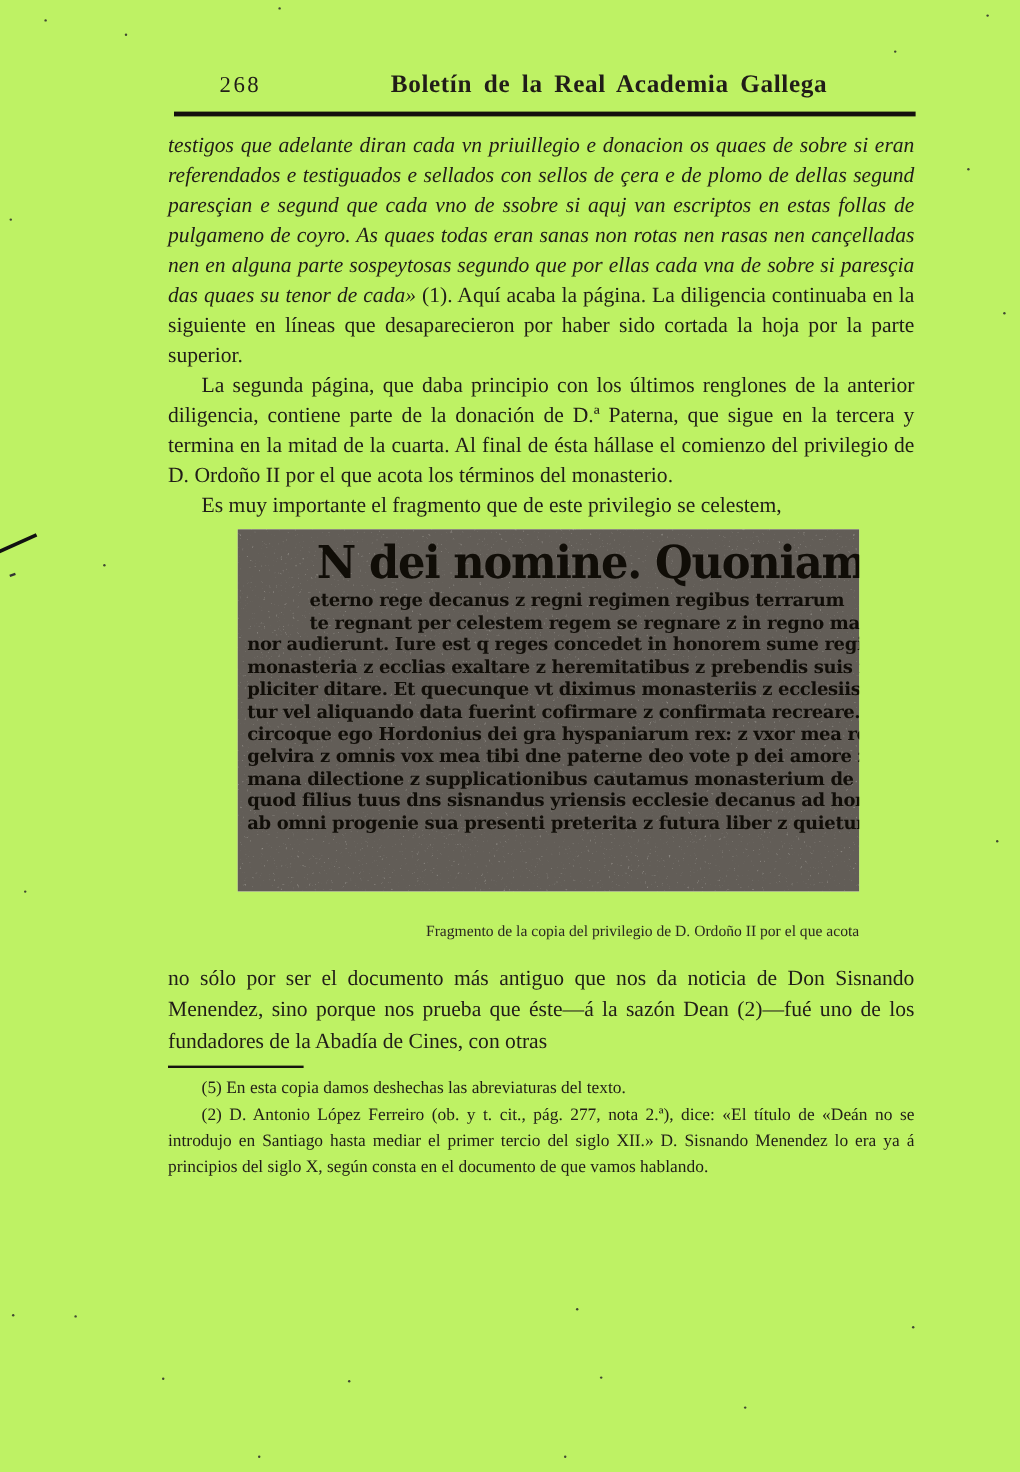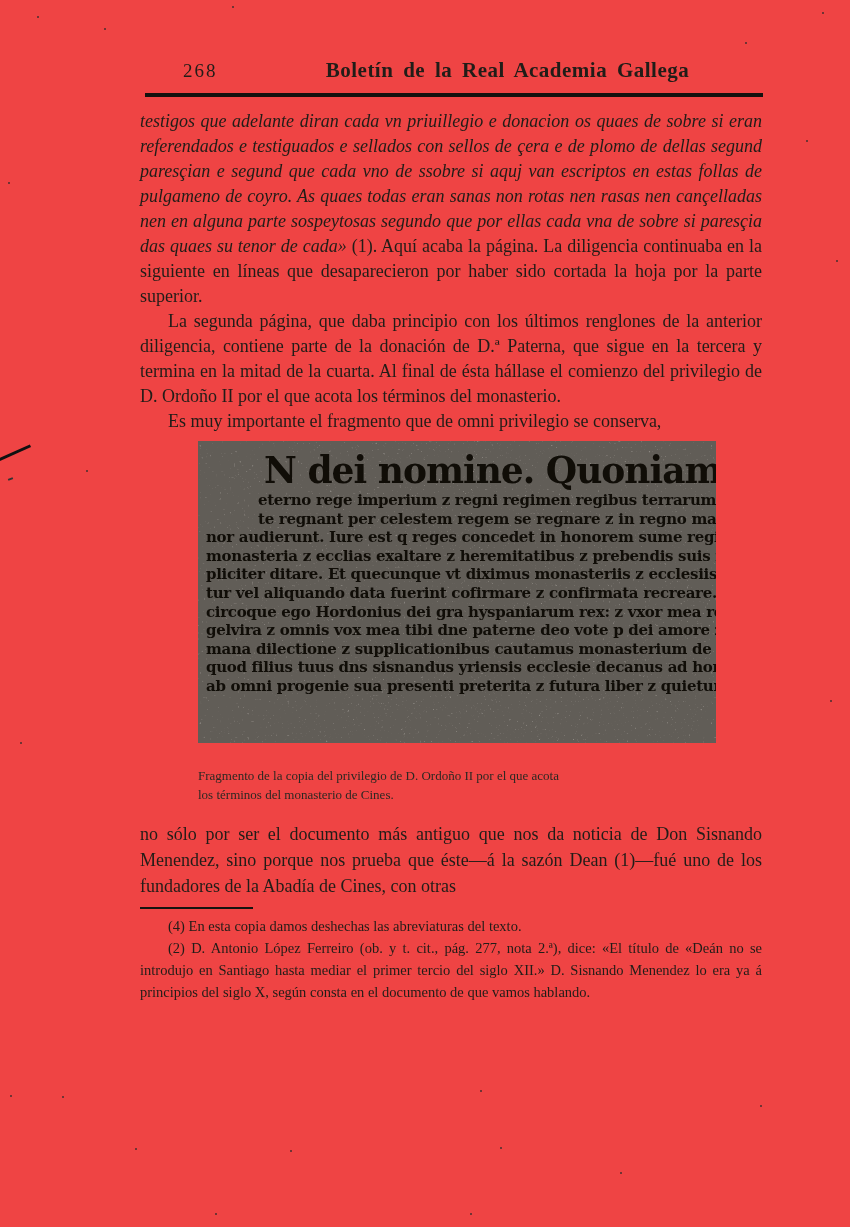--- a/index.html
+++ b/index.html
@@ -1,18 +1,18 @@
 <!DOCTYPE html>
 <html><head>
 <meta charset="utf-8">
 <style>
   html,body { margin:0; padding:0; background:#ffffff; }
   .page {
     position:relative; width:850px; height:1227px; overflow:hidden;
-    background:#ef4444; color:#211d18;
+    background:#bef264; color:#211d18;
     font-family:"Liberation Serif","DejaVu Serif",serif;
   }
   
   .header-row { position:absolute; top:58px; left:140px; width:625px; display:flex; align-items:baseline; }
   .pagenum { width:110px; padding-left:43px; box-sizing:border-box; font-size:19px; letter-spacing:2px; }
   .journal-title { flex:1; text-align:center; font-size:21px; font-weight:bold; letter-spacing:0.5px; word-spacing:4px; white-space:nowrap; }
   .header-rule { position:absolute; top:93px; left:145px; width:618px; height:4px; background:#14110e; }
   
   .textblock {
     position:absolute; left:140px; top:109px; width:622px;
@@ -30,21 +30,21 @@
   .ms-headline {
     margin-left:58px; font-family:"DejaVu Serif",serif; font-weight:bold;
     font-size:36px; line-height:46px; letter-spacing:-1px; white-space:nowrap;
     transform:scaleY(1.05); transform-origin:left top;
   }
   .ms-line {
     font-family:"DejaVu Serif",serif; font-weight:bold; font-size:15px;
     line-height:18.6px; letter-spacing:-0.3px; white-space:nowrap;
   }
   .ms-line.ind { margin-left:52px; }
-  figcaption { margin-top:23px; text-align:left; font-size:13px; line-height:19px; color:#2c2822; }
+  figcaption { margin-top:23px; text-align:right; font-size:13px; line-height:19px; color:#2c2822; }
   
   .fn-rule { margin-top:8px; width:113px; height:2px; background:#17140f; }
   .footnotes { margin-top:6px; font-size:14.5px; line-height:22px; text-align:justify; }
   .footnotes p { margin:0; text-indent:28px; }
   
   .speck { position:absolute; width:2px; height:2px; background:#2a2a2a; border-radius:50%; opacity:.85; }
   .pen-stroke { position:absolute; left:-6px; top:452px; width:38px; height:2.5px; background:#111; transform:rotate(-24deg); }
   .pen-dot { position:absolute; left:8px; top:478px; width:5px; height:2px; background:#333; transform:rotate(-20deg); }
 </style>
 </head>
@@ -54,58 +54,57 @@
 
   <div class="header-row">
     <span class="pagenum">268</span>
     <span class="journal-title">Boletín de la Real Academia Gallega</span>
   </div>
   <div class="header-rule"></div>
 
   <div class="textblock">
     <p><em class="quote-italic">testigos que adelante diran cada vn priuillegio e donacion os quaes de sobre si eran referendados e testiguados e sellados con sellos de çera e de plomo de dellas segund paresçian e segund que cada vno de ssobre si aquj van escriptos en estas follas de pulgameno de coyro. As quaes todas eran sanas non rotas nen rasas nen cançelladas nen en alguna parte sospeytosas segundo que por ellas cada vna de sobre si paresçia das quaes su tenor de cada»</em><span> (1). Aquí acaba la página. La diligencia continuaba en la siguiente en líneas que desaparecieron por haber sido cortada la hoja por la parte superior.</span></p>
     <p class="indent">La segunda página, que daba principio con los últimos renglones de la anterior diligencia, contiene parte de la donación de D.ª Paterna, que sigue en la tercera y termina en la mitad de la cuarta. Al final de ésta hállase el comienzo del privilegio de D. Ordoño II por el que acota los términos del monasterio.</p>
-    <p class="indent">Es muy importante el fragmento que de omni privilegio se conserva,</p>
+    <p class="indent">Es muy importante el fragmento que de este privilegio se celestem,</p>
 
     <figure>
       <div class="ms">
         <svg class="ms-noise" width="518" height="302" xmlns="http://www.w3.org/2000/svg">
           <filter id="grain">
             <feTurbulence type="fractalNoise" baseFrequency="0.5" numOctaves="3" seed="7" stitchTiles="stitch"></feTurbulence>
             <feColorMatrix type="matrix" values="0 0 0 0 0.08  0 0 0 0 0.07  0 0 0 0 0.06  0.85 0.85 0.85 0 0"></feColorMatrix>
           </filter>
           <rect width="518" height="302" fill="#c9c6bf"></rect>
           <rect width="518" height="302" filter="url(#grain)" opacity="0.85"></rect>
         </svg>
         <div class="ms-text">
           <div class="ms-headline">N dei nomine. Quoniam ab</div>
-          <div class="ms-line ind">eterno rege imperium z regni regimen regibus terrarum</div>
+          <div class="ms-line ind">eterno rege decanus z regni regimen regibus terrarum</div>
           <div class="ms-line ind">te regnant per celestem regem se regnare z in regno mane</div>
           <div class="ms-line">nor audierunt. Iure est q reges concedet in honorem sume regis</div>
           <div class="ms-line">monasteria z ecclias exaltare z heremitatibus z prebendis suis mul</div>
           <div class="ms-line">pliciter ditare. Et quecunque vt diximus monasteriis z ecclesiis da</div>
           <div class="ms-line">tur vel aliquando data fuerint cofirmare z confirmata recreare. Id</div>
           <div class="ms-line">circoque ego Hordonius dei gra hyspaniarum rex: z vxor mea regina dn</div>
           <div class="ms-line">gelvira z omnis vox mea tibi dne paterne deo vote p dei amore z hu</div>
           <div class="ms-line">mana dilectione z supplicationibus cautamus monasterium de cines</div>
           <div class="ms-line">quod filius tuus dns sisnandus yriensis ecclesie decanus ad honore sci</div>
           <div class="ms-line">ab omni progenie sua presenti preterita z futura liber z quietum</div>
         </div>
       </div>
       <figcaption>
         <div>Fragmento de la copia del privilegio de D. Ordoño II por el que acota</div>
-        <div>los términos del monasterio de Cines.</div>
       </figcaption>
     </figure>
 
-    <p class="p4">no sólo por ser el documento más antiguo que nos da noticia de Don Sisnando Menendez, sino porque nos prueba que éste—á la sazón Dean (1)—fué uno de los fundadores de la Abadía de Cines, con otras</p>
+    <p class="p4">no sólo por ser el documento más antiguo que nos da noticia de Don Sisnando Menendez, sino porque nos prueba que éste—á la sazón Dean (2)—fué uno de los fundadores de la Abadía de Cines, con otras</p>
 
     <div class="fn-rule"></div>
     <div class="footnotes">
-      <p>(4)   En esta copia damos deshechas las abreviaturas del texto.</p>
+      <p>(5)   En esta copia damos deshechas las abreviaturas del texto.</p>
       <p>(2)   D. Antonio López Ferreiro (ob. y t. cit., pág. 277, nota 2.ª), dice: «El título de «Deán no se introdujo en Santiago hasta mediar el primer tercio del siglo XII.» D. Sisnando Menendez lo era ya á principios del siglo X, según consta en el documento de que vamos hablando.</p>
     </div>
   </div>
 
   <div class="pen-stroke"></div>
   <div class="pen-dot"></div>
   <i class="speck" style="left:37px;top:16px"></i>
   <i class="speck" style="left:104px;top:28px"></i>
   <i class="speck" style="left:232px;top:6px"></i>
   <i class="speck" style="left:745px;top:42px"></i>

